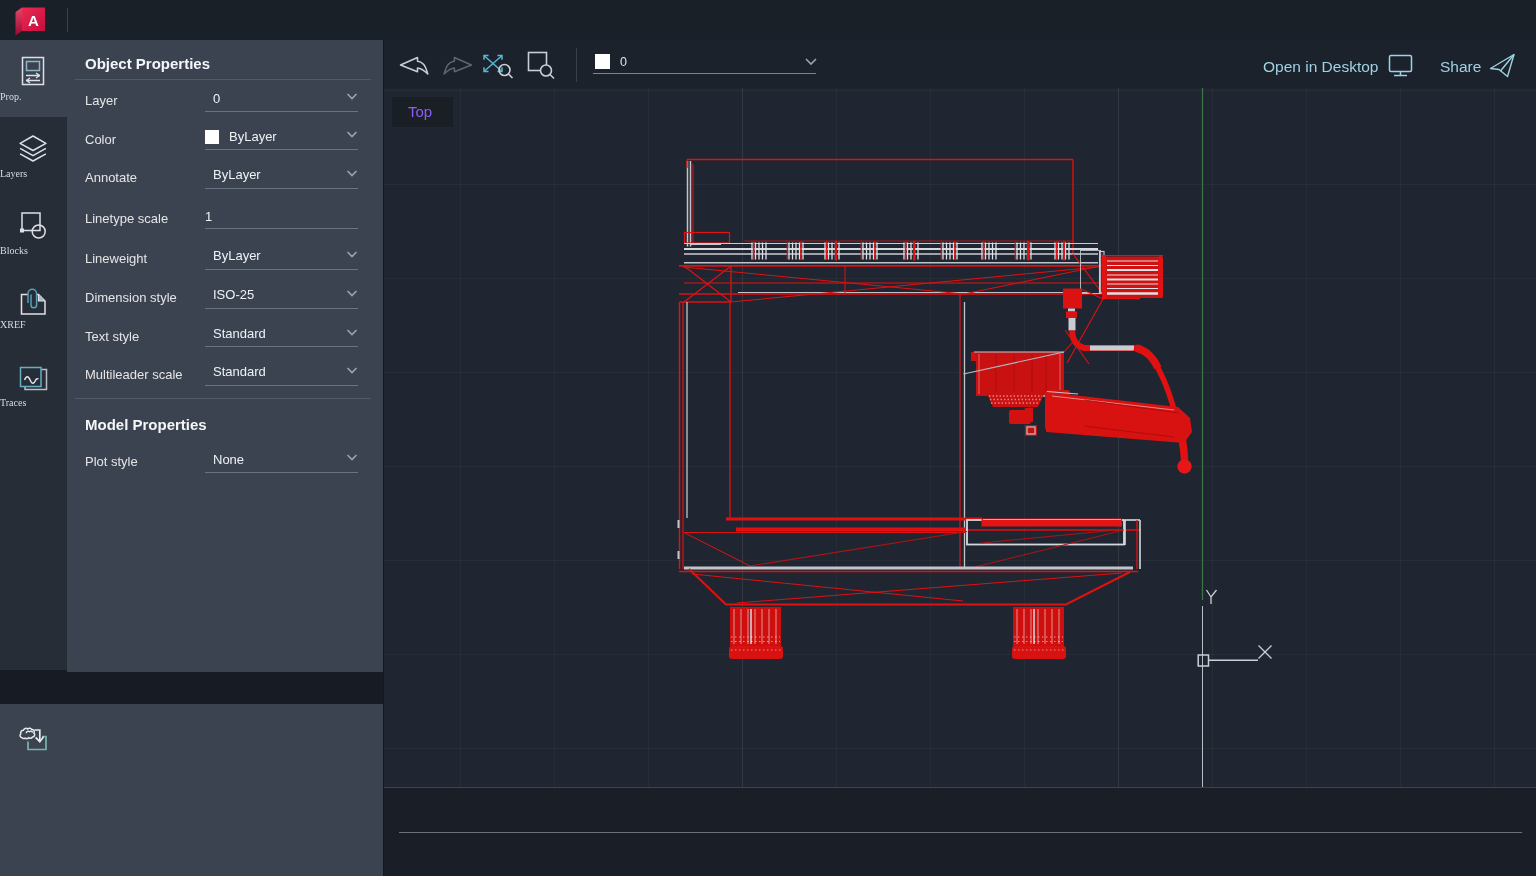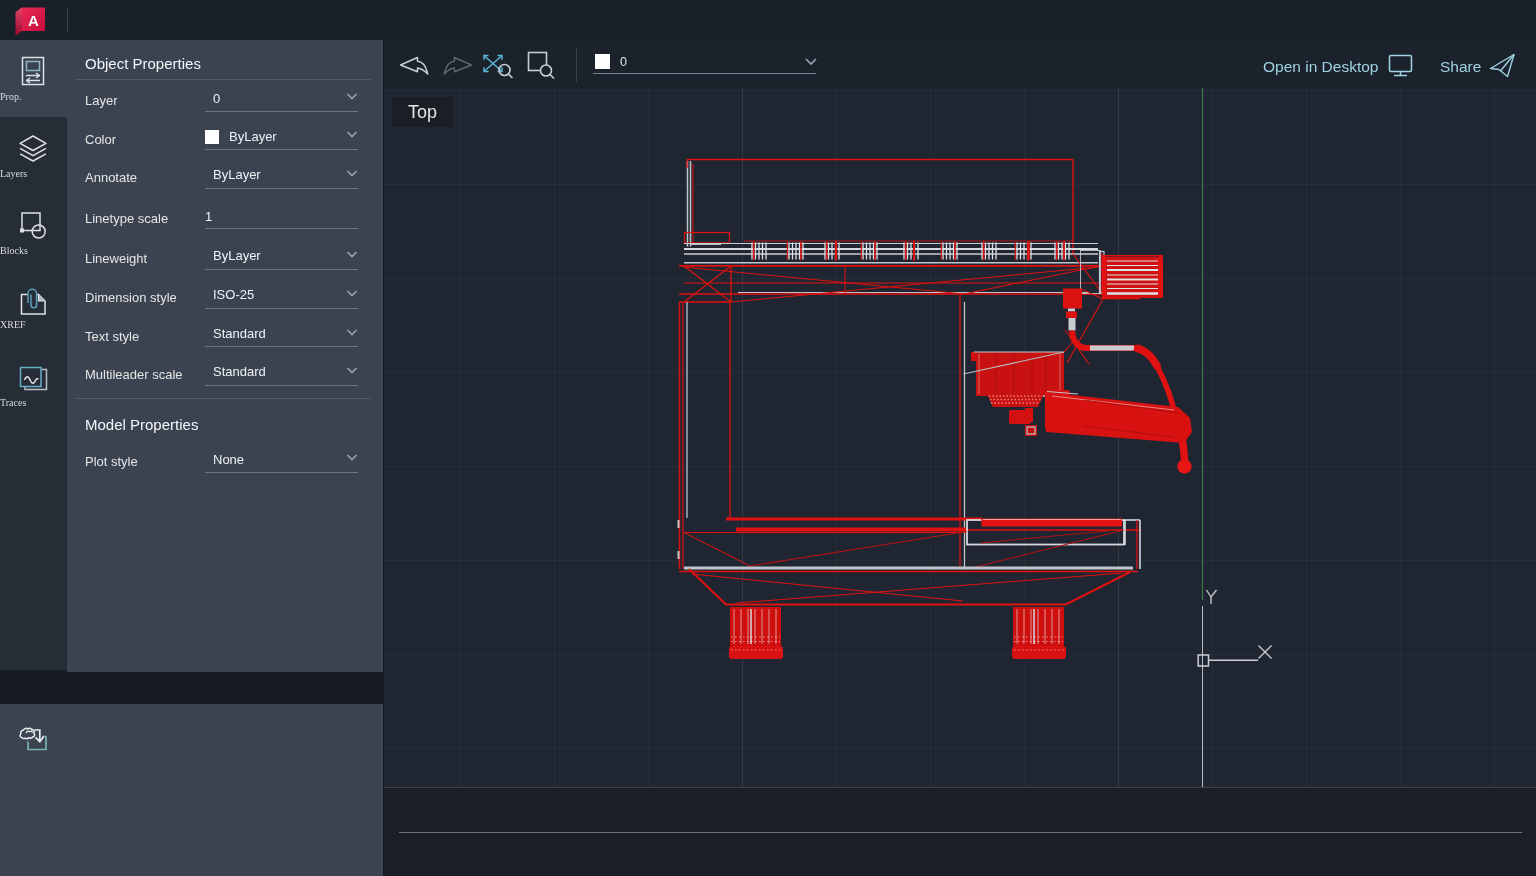--- a/index.html
+++ b/index.html
@@ -11,39 +11,39 @@
   #topbar { left:0; top:0; width:1536px; height:40px; background:#1a2028; }
   #logosep { left:67px; top:8px; width:1px; height:24px; background:#3d4450; }
   
   #rail { left:0; top:40px; width:67px; height:630px; background:#272d37; }
   #railActive { left:0; top:40px; width:67px; height:77px; background:#3b4351; }
   .railItem { position:absolute; width:67px; text-align:left; color:#d7dce2;
     font-size:10px;font-family:Liberation Serif, serif; }
   
   #panel { left:67px; top:40px; width:316px; height:632px; background:#3b4351; }
   #panelBorder { left:383px; top:40px; width:1px; height:836px; background:#14181f; }
-  .hdr { position:absolute; left:18px; color:#f4f6f8; font-size:15px; font-weight:normal; }
+  .hdr { position:absolute; left:18px; color:#f4f6f8; font-size:15px; font-weight:bold; }
   .sep { position:absolute; left:8px; width:296px; height:1px; background:#525a67; }
   .lbl { position:absolute; left:18px; color:#e5e5e5; font-size:13px; }
   .val { position:absolute; color:#eff2f5; font-size:13px; }
   .ul  { position:absolute; left:138px; width:153px; height:1px; background:#6b7380; }
   .chev { position:absolute; left:279px; width:12px; height:7px; }
   
   #tabbar { left:0; top:670px; width:383px; height:34px; background:#282f3a; }
   .tab { position:absolute; top:10px; color:#e9ecef; font-size:13px; font-weight:bold; }
   #palette { left:0; top:704px; width:383px; height:172px; background:#3b4351; }
   
   #toolbar { left:384px; top:40px; width:1152px; height:48px; background:#1b222b; }
   
   #canvas { left:384px; top:88px; width:1152px; height:699px; background:#202631; }
   #cmdarea { left:384px; top:787px; width:1152px; height:89px; background:#191e27;
     border-top:1px solid #3c434e; }
   #cmdline { left:399px; top:832px; width:1123px; height:1px; background:#6a727d; }
   #topbtn { left:392px; top:97px; width:61px; height:30px; background:#1a1f26;
-    color:#e5e5e5; font-size:18px; line-height:30px; padding-left:16px; }
+    color:#8b5cf6; font-size:15px; line-height:30px; padding-left:16px; }
 </style>
 </head>
 <body>
 <div id="stage">
   <div class="abs" id="topbar"></div>
   <div class="abs" id="logosep"></div>
   <svg class="abs" id="logo" style="left:15px;top:6px" width="32" height="30" viewBox="0 0 32 30">
     <defs>
       <linearGradient id="lgA" x1="0" y1="0" x2="1" y2="1">
         <stop offset="0" stop-color="#ea2a52"></stop>

